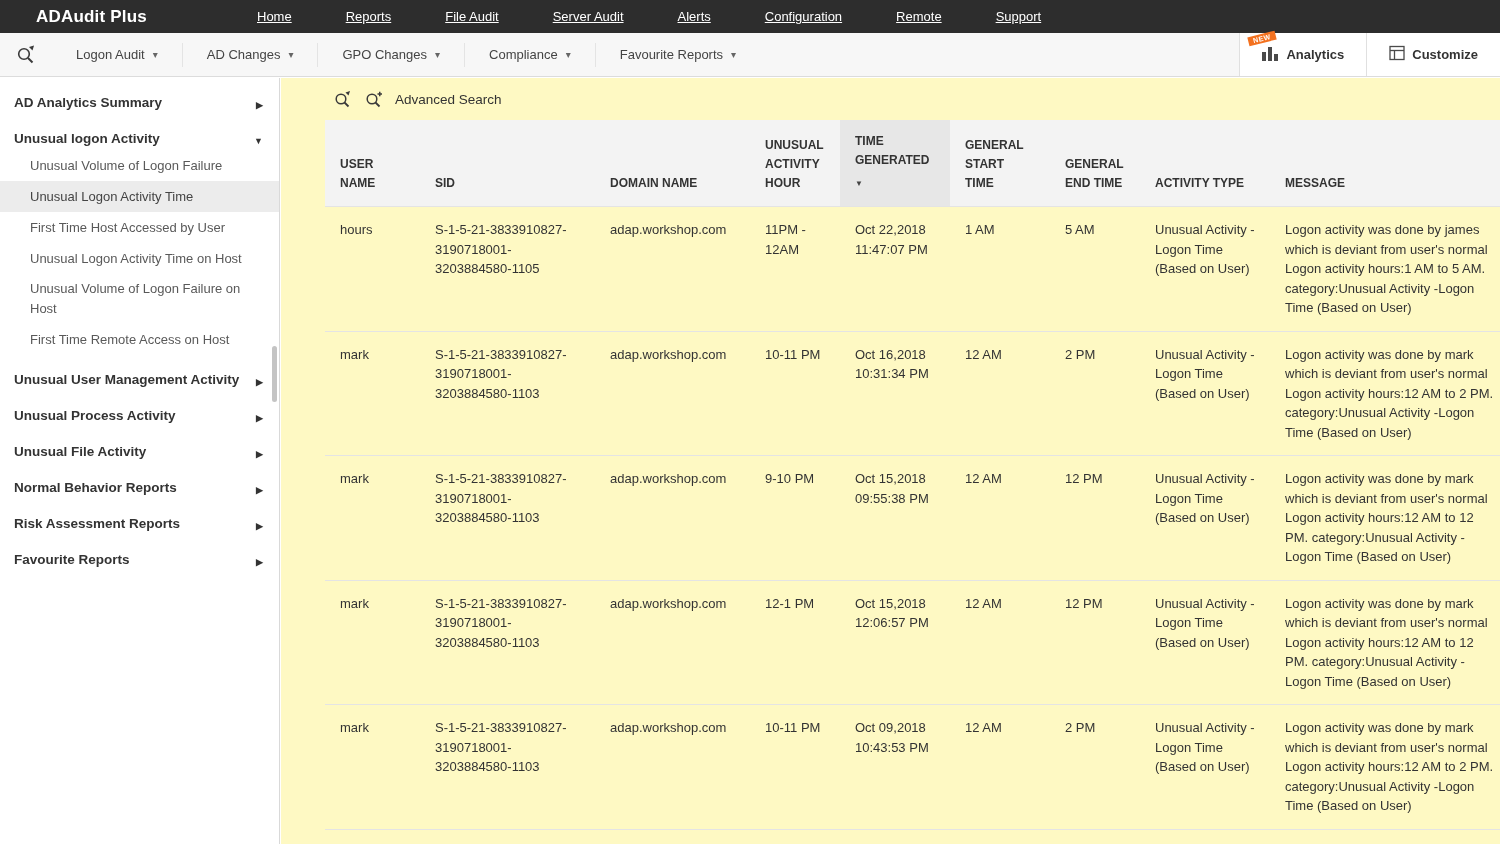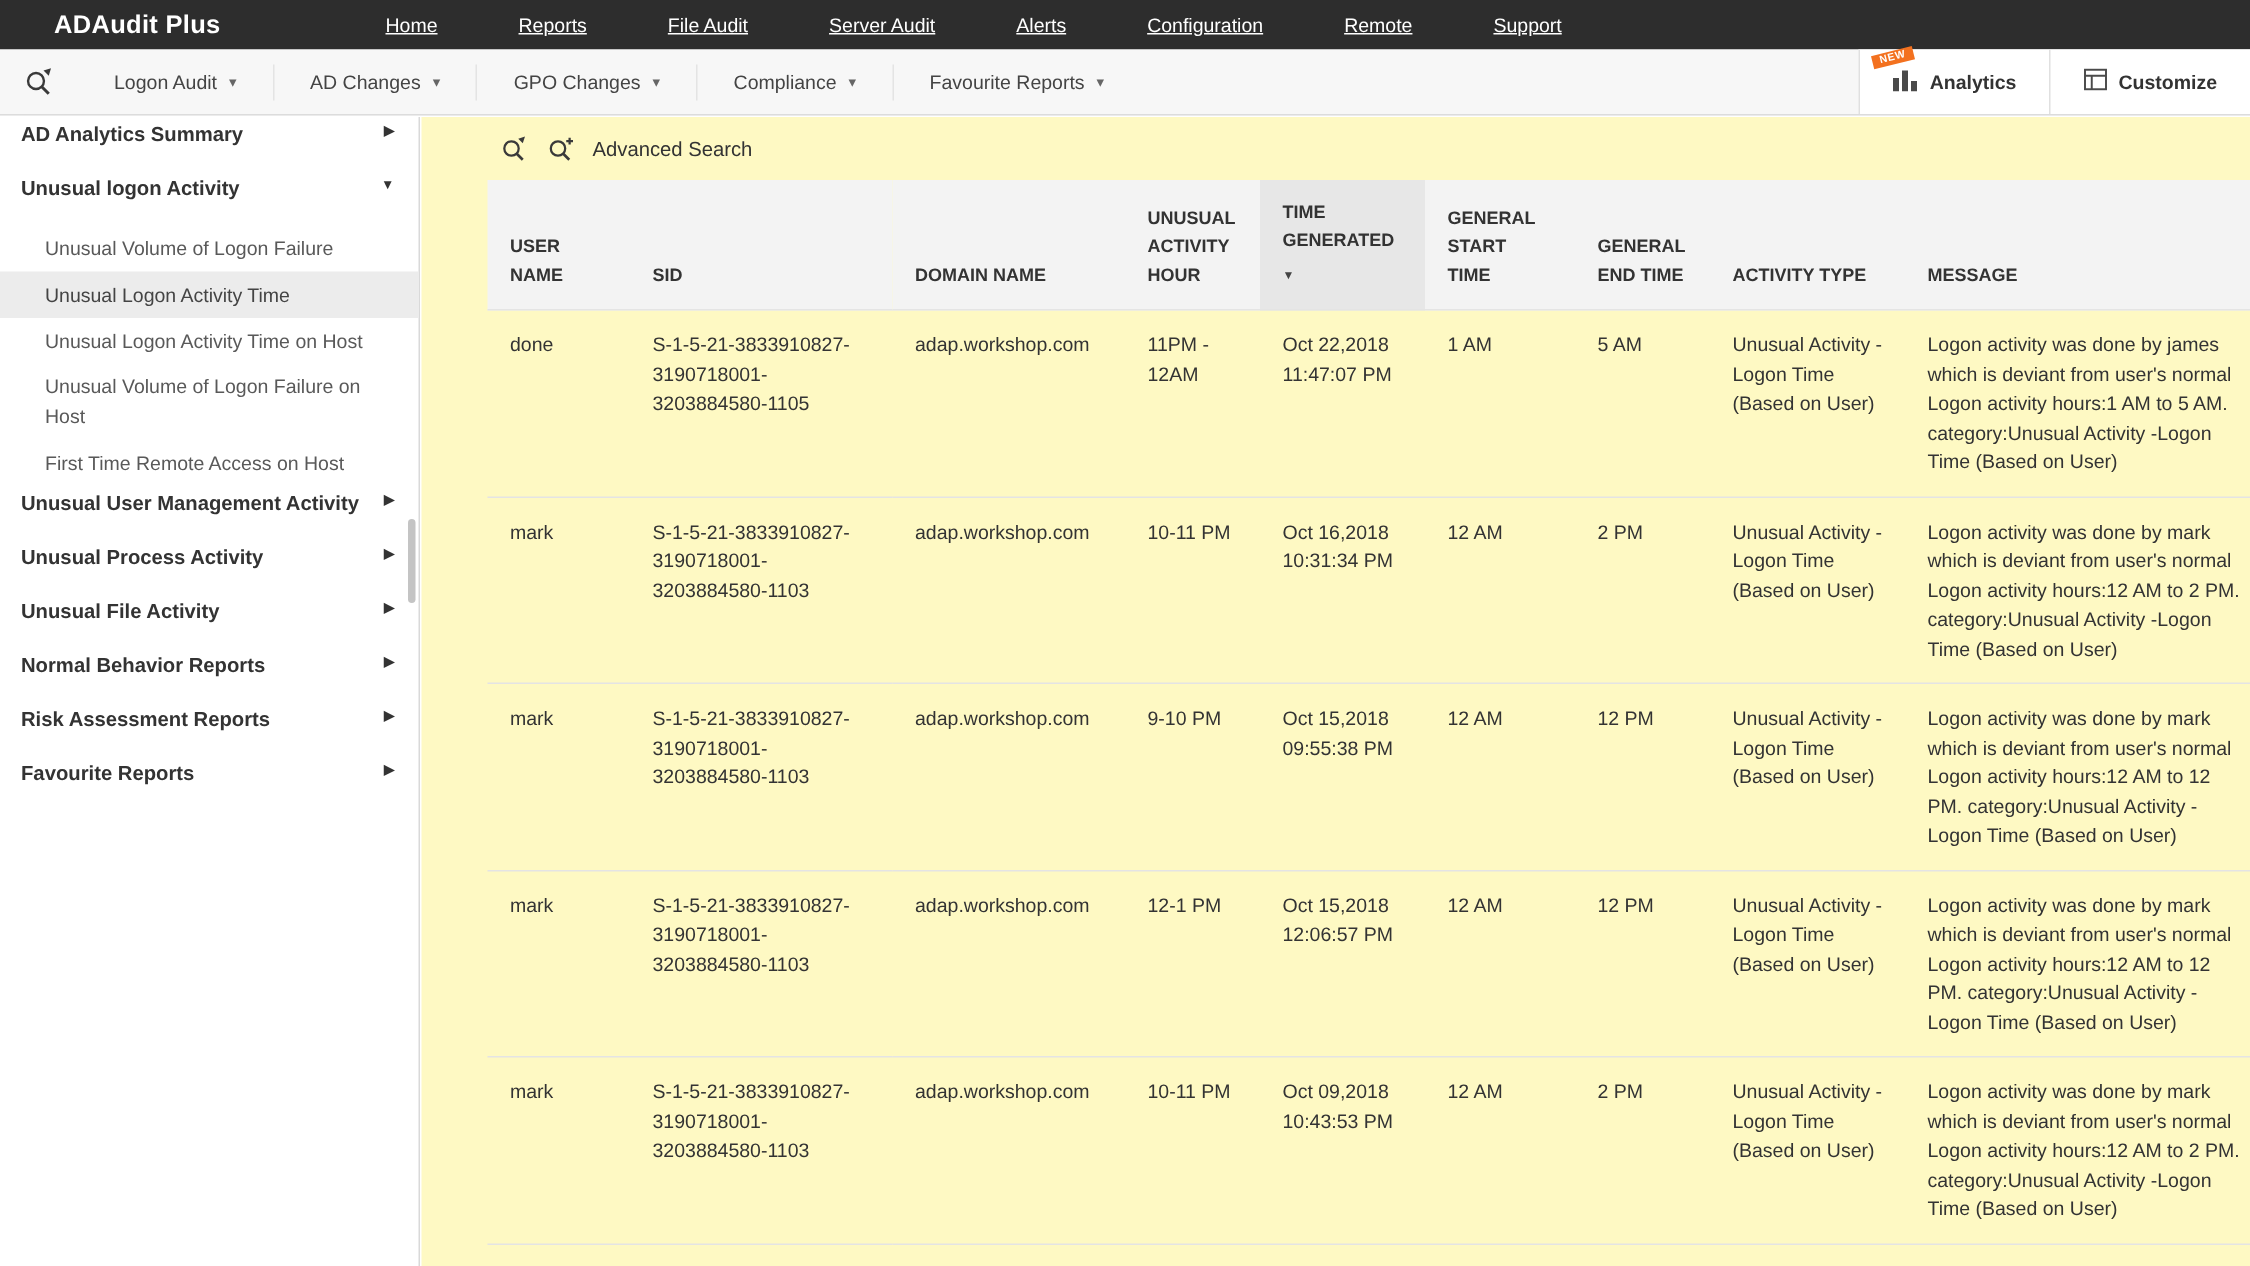--- a/index.html
+++ b/index.html
@@ -20,21 +20,21 @@
   .caret { font-size:10px; color:#666; }
   .tb-right { margin-left:auto; display:flex; align-items:stretch; height:100%; background:#fff; }
   .tb-seg { display:flex; align-items:center; gap:7px; padding:0 22px; border-left:1px solid #e0e0e0;
     font-size:13px; font-weight:bold; color:#333; position:relative; cursor:pointer; white-space:nowrap; }
   .new-badge { position:absolute; top:1px; left:8px; background:#f3711f; color:#fff; font-size:7px; font-weight:bold;
     padding:1px 5px; transform:rotate(-14deg); letter-spacing:.5px; }
 
   
   .sidebar { position:absolute; top:78px; left:0; width:280px; bottom:0; background:#fff;
     border-right:1px solid #d9d9d9; }
-  .side-top { min-height:36px; display:flex; align-items:flex-start; justify-content:space-between;
+  .side-top { min-height:36px; display:flex; align-items:flex-end; justify-content:space-between;
     padding:4px 16px 4px 14px; font-weight:bold; font-size:13.5px; color:#333; cursor:pointer; }
   .side-sub { min-height:31px; display:flex; align-items:center; padding:5px 14px 5px 30px;
     color:#595959; font-size:13px; cursor:pointer; line-height:20px; }
   .side-sub.selected { background:#ececec; color:#444; }
   .arrow { font-size:9px; color:#333; flex:0 0 auto; margin-left:6px; }
   .side-scroll { position:absolute; right:2px; top:268px; width:5px; height:56px; background:#c4c4c4; border-radius:3px; }
 
   
   .main { position:absolute; left:281px; top:78px; right:0; bottom:0; overflow:hidden; background:#fef9c3; }
   .searchrow { height:42px; display:flex; align-items:center; gap:12px; padding-left:52px; }
@@ -122,20 +122,21 @@
   <div class="side-top">
     <span>AD Analytics Summary</span>
     <span class="arrow">▶</span>
   </div>
   <div class="side-top">
     <span>Unusual logon Activity</span>
     <span class="arrow">▼</span>
   </div>
   <div class="side-sub">Unusual Volume of Logon Failure</div>
   <div class="side-sub selected">Unusual Logon Activity Time</div>
+  <div class="side-sub">First Time Host Accessed by User</div>
   <div class="side-sub">Unusual Logon Activity Time on Host</div>
   <div class="side-sub">Unusual Volume of Logon Failure on Host</div>
   <div class="side-sub">First Time Remote Access on Host</div>
   <div class="side-top">
     <span>Unusual User Management Activity</span>
     <span class="arrow">▶</span>
   </div>
   <div class="side-top">
     <span>Unusual Process Activity</span>
     <span class="arrow">▶</span>
@@ -202,21 +203,21 @@
           <span class="sortcaret">▼</span>
         </th>
         <th>GENERAL START TIME</th>
         <th>GENERAL END TIME</th>
         <th>ACTIVITY TYPE</th>
         <th>MESSAGE</th>
       </tr>
     </thead>
     <tbody>
       <tr>
-        <td>done</td>
+        <td>hours</td>
         <td>S-1-5-21-3833910827-3190718001-3203884580-1105</td>
         <td>adap.workshop.com</td>
         <td>11PM - 12AM</td>
         <td>Oct 22,2018 11:47:07 PM</td>
         <td>1 AM</td>
         <td>5 AM</td>
         <td>Unusual Activity -Logon Time (Based on User)</td>
         <td>Logon activity was done by james which is deviant from user's normal Logon activity hours:1 AM to 5 AM. category:Unusual Activity -Logon Time (Based on User)</td>
       </tr>
       <tr>

